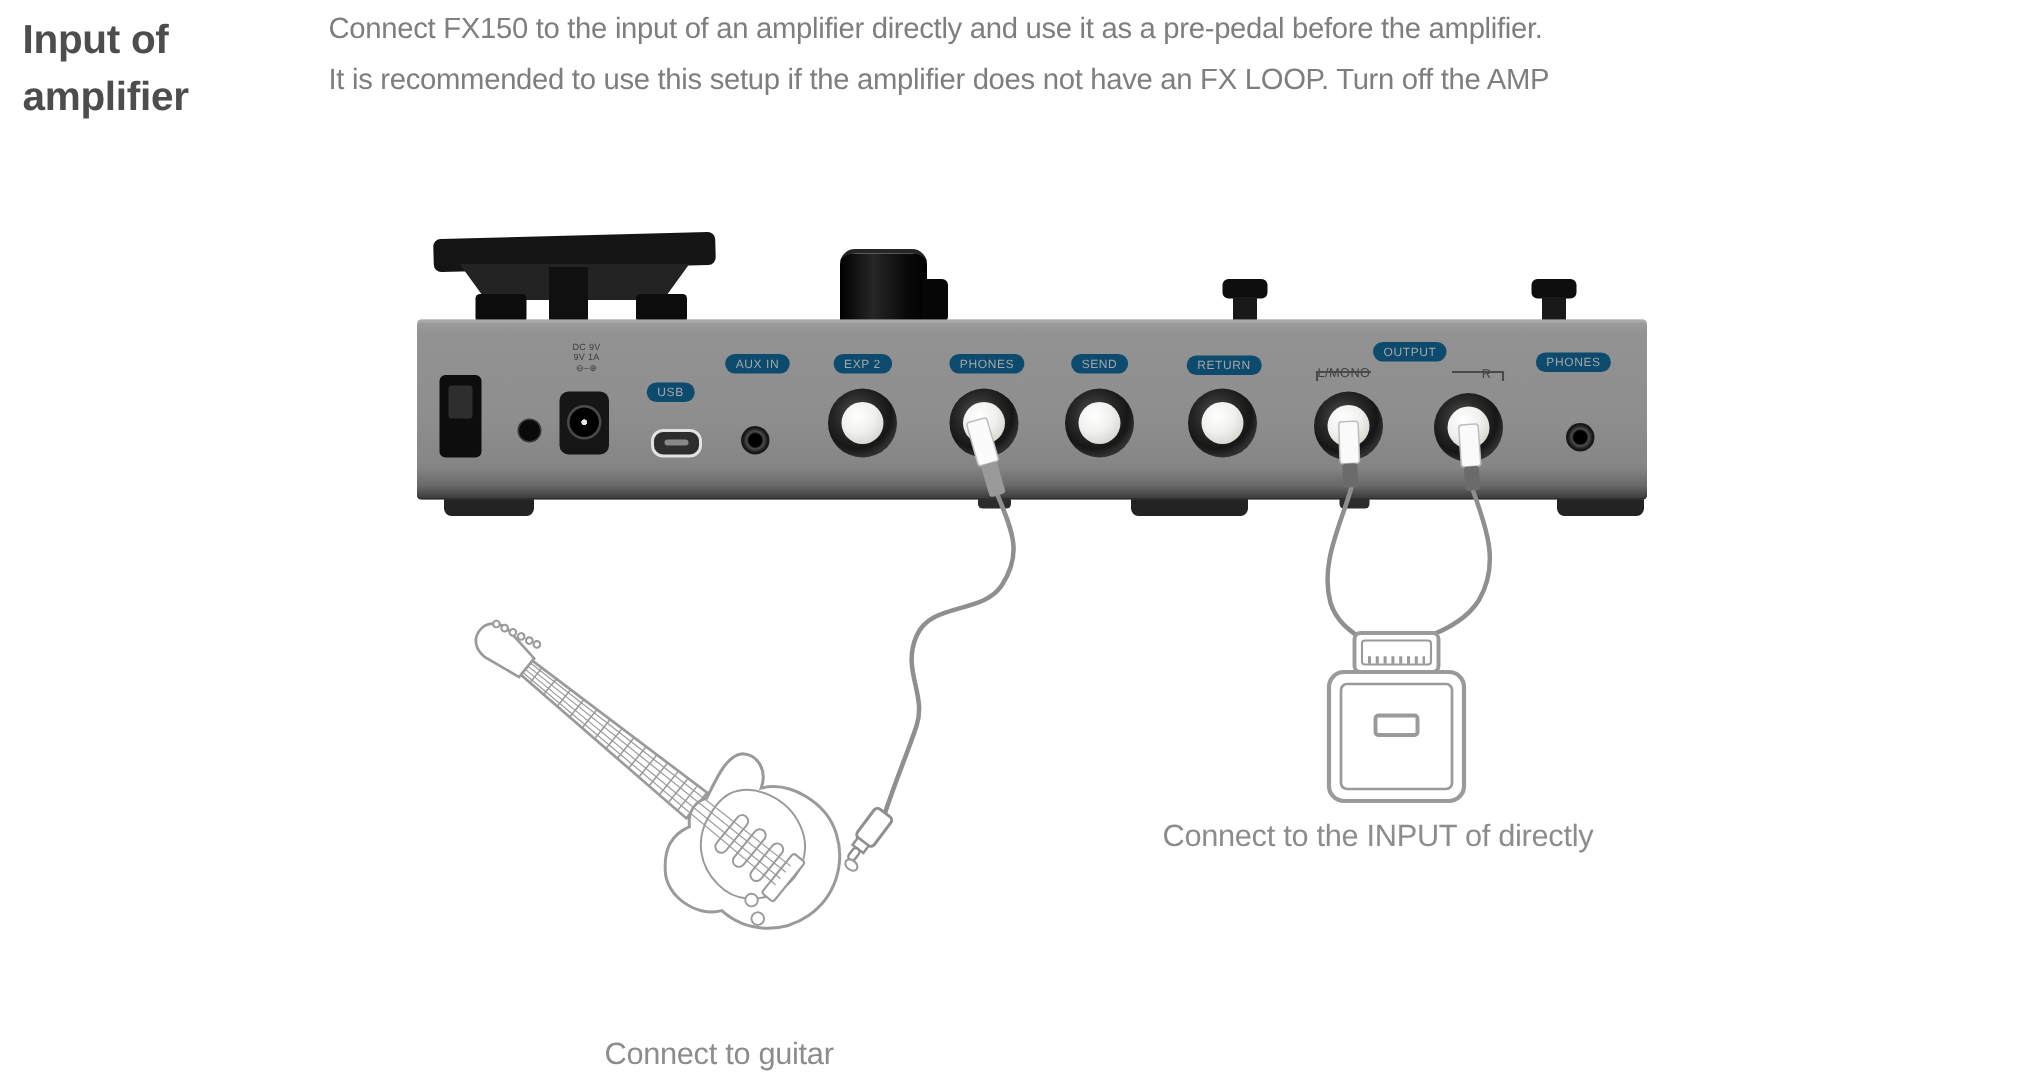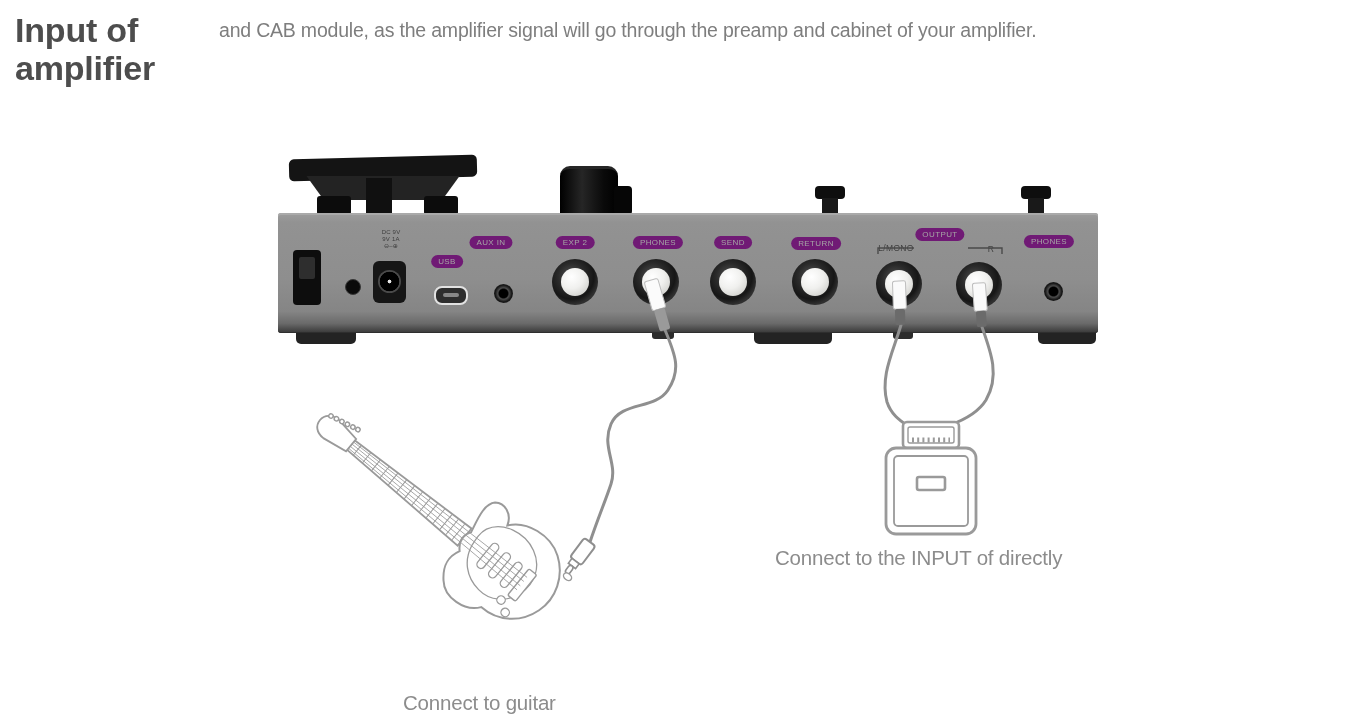--- a/index.html
+++ b/index.html
@@ -1,30 +1,30 @@
 <!DOCTYPE html>
 <html><head>
 <meta charset="utf-8">
 <style>
   html,body{margin:0;padding:0;background:#fff;}
   .canvas{position:relative;width:1350px;height:728px;background:#ffffff;overflow:hidden;
           font-family:"Liberation Sans", sans-serif;}
   .abs{position:absolute;}
 
   
-  .h1{font-size:34px;font-weight:bold;color:#4d4d4d;letter-spacing:-0.2px;}
+  .h1{font-size:27px;font-weight:bold;color:#4d4d4d;letter-spacing:-0.2px;}
   .body-line{font-size:19.5px;color:#7e7e7e;letter-spacing:-0.2px;white-space:nowrap;}
   .caption{font-size:20.5px;color:#8c8c8c;letter-spacing:-0.2px;white-space:nowrap;}
 
   
   .panel{left:278px;top:213px;width:820px;height:120px;border-radius:3px;
          background:linear-gradient(180deg,#9d9d9d 0%,#929292 8%,#8e8e8e 55%,#858585 82%,#6a6a6a 92%,#4a4a4a 97%,#383838 100%);
          box-shadow:inset 0 2px 0 #aaaaaa, inset 0 -1px 0 #2e2e2e;z-index:2;}
   .pill{position:absolute;height:13px;line-height:13px;padding:0 7px;border-radius:7px;
-        background:#701a75;color:#a6a6a6;font-size:8px;letter-spacing:0.4px;
+        background:#0c4a6e;color:#a6a6a6;font-size:8px;letter-spacing:0.4px;
         transform:translateX(-50%);z-index:3;white-space:nowrap;}
   .panel-text{position:absolute;color:#3f3f3f;font-size:8.5px;letter-spacing:0.3px;
         transform:translateX(-50%);z-index:3;white-space:nowrap;}
   .jack{position:absolute;width:46px;height:46px;border-radius:50%;z-index:3;
         background:radial-gradient(circle at 42% 38%, #565656 0%, #2a2a2a 34%, #161616 58%, #303030 72%, #1b1b1b 100%);}
   .jack::after{content:"";position:absolute;left:9px;top:9px;width:28px;height:28px;border-radius:50%;
         background:radial-gradient(circle at 38% 32%, #ffffff 0%, #f0f0ee 45%, #d4d4d0 80%, #c2c2be 100%);}
   .mini-jack{position:absolute;width:19px;height:19px;border-radius:50%;z-index:3;
         background:radial-gradient(circle, #000 0 32%, #4d4d4d 42%, #161616 62%, #2b2b2b 100%);}
   .foot{position:absolute;top:331px;height:13px;background:#232323;border-radius:0 0 5px 5px;z-index:1;}
@@ -36,21 +36,22 @@
 </style>
 </head>
 <body>
 
 <div class="canvas">
 
   <div class="abs h1" style="left:15px;top:11px;">Input of</div>
   <div class="abs h1" style="left:15px;top:49px;">amplifier</div>
 
   <div class="abs" style="left:219px;top:8px;">
-    <div class="body-line" style="margin-top:10.5px;">and CAB module, as the amplifier signal will go through the preamp and cabinet of your amplifier.</div>
+    <div class="body-line">Connect FX150 to the input of an amplifier directly and use it as a pre-pedal before the amplifier.</div>
+    <div class="body-line" style="margin-top:10.5px;">It is recommended to use this setup if the amplifier does not have an FX LOOP. Turn off the AMP</div>
   </div>
 
   <div class="top-item" style="left:289px;top:157px;width:188px;height:22px;background:#141414;border-radius:5px;transform:rotate(-1.5deg);"></div>
   <div class="top-item" style="left:296px;top:176px;width:174px;height:24px;background:#232323;clip-path:polygon(6% 0,94% 0,84% 100%,16% 100%);"></div>
   <div class="top-item" style="left:366px;top:178px;width:26px;height:38px;background:#101010;"></div>
   <div class="top-item" style="left:317px;top:196px;width:34px;height:19px;background:#0c0c0c;border-radius:3px;"></div>
   <div class="top-item" style="left:424px;top:196px;width:34px;height:19px;background:#0c0c0c;border-radius:3px;"></div>
 
   <div class="top-item" style="left:560px;top:166px;width:58px;height:49px;border-radius:10px 10px 3px 3px;
               background:linear-gradient(90deg,#000 0%,#262626 38%,#0a0a0a 75%,#000 100%);border-top:3px solid #262626;"></div>
@@ -82,21 +83,21 @@
   <div class="abs" style="left:373px;top:261px;width:33px;height:42px;background:#161616;border-radius:6px;z-index:3;">
     <div style="position:absolute;left:5px;top:9px;width:23px;height:23px;border-radius:50%;
                 background:radial-gradient(circle,#e6e6e6 0 11%, #000 13% 58%, #4a4a4a 62% 100%);"></div>
   </div>
 
   <div class="pill" style="left:447px;top:255px;">USB</div>
   <div class="abs" style="left:434px;top:286px;width:30px;height:15px;border:2px solid #e2e2e2;border-radius:8px;background:#2e2e2e;z-index:3;">
     <div style="position:absolute;left:7px;top:5px;width:16px;height:4px;background:#888;border-radius:2px;"></div>
   </div>
 
-  <div class="pill" style="left:491px;top:236px;">AUX IN</div>
+  <div class="pill" style="left:505px;top:236px;">AUX IN</div>
   <div class="mini-jack" style="left:494px;top:284px;"></div>
 
   <div class="pill" style="left:575px;top:236px;">EXP 2</div>
   <div class="jack" style="left:552px;top:259px;"></div>
 
   <div class="pill" style="left:658px;top:236px;">PHONES</div>
   <div class="jack" style="left:633px;top:259px;"></div>
 
   <div class="pill" style="left:733px;top:236px;">SEND</div>
   <div class="jack" style="left:710px;top:259px;"></div>

